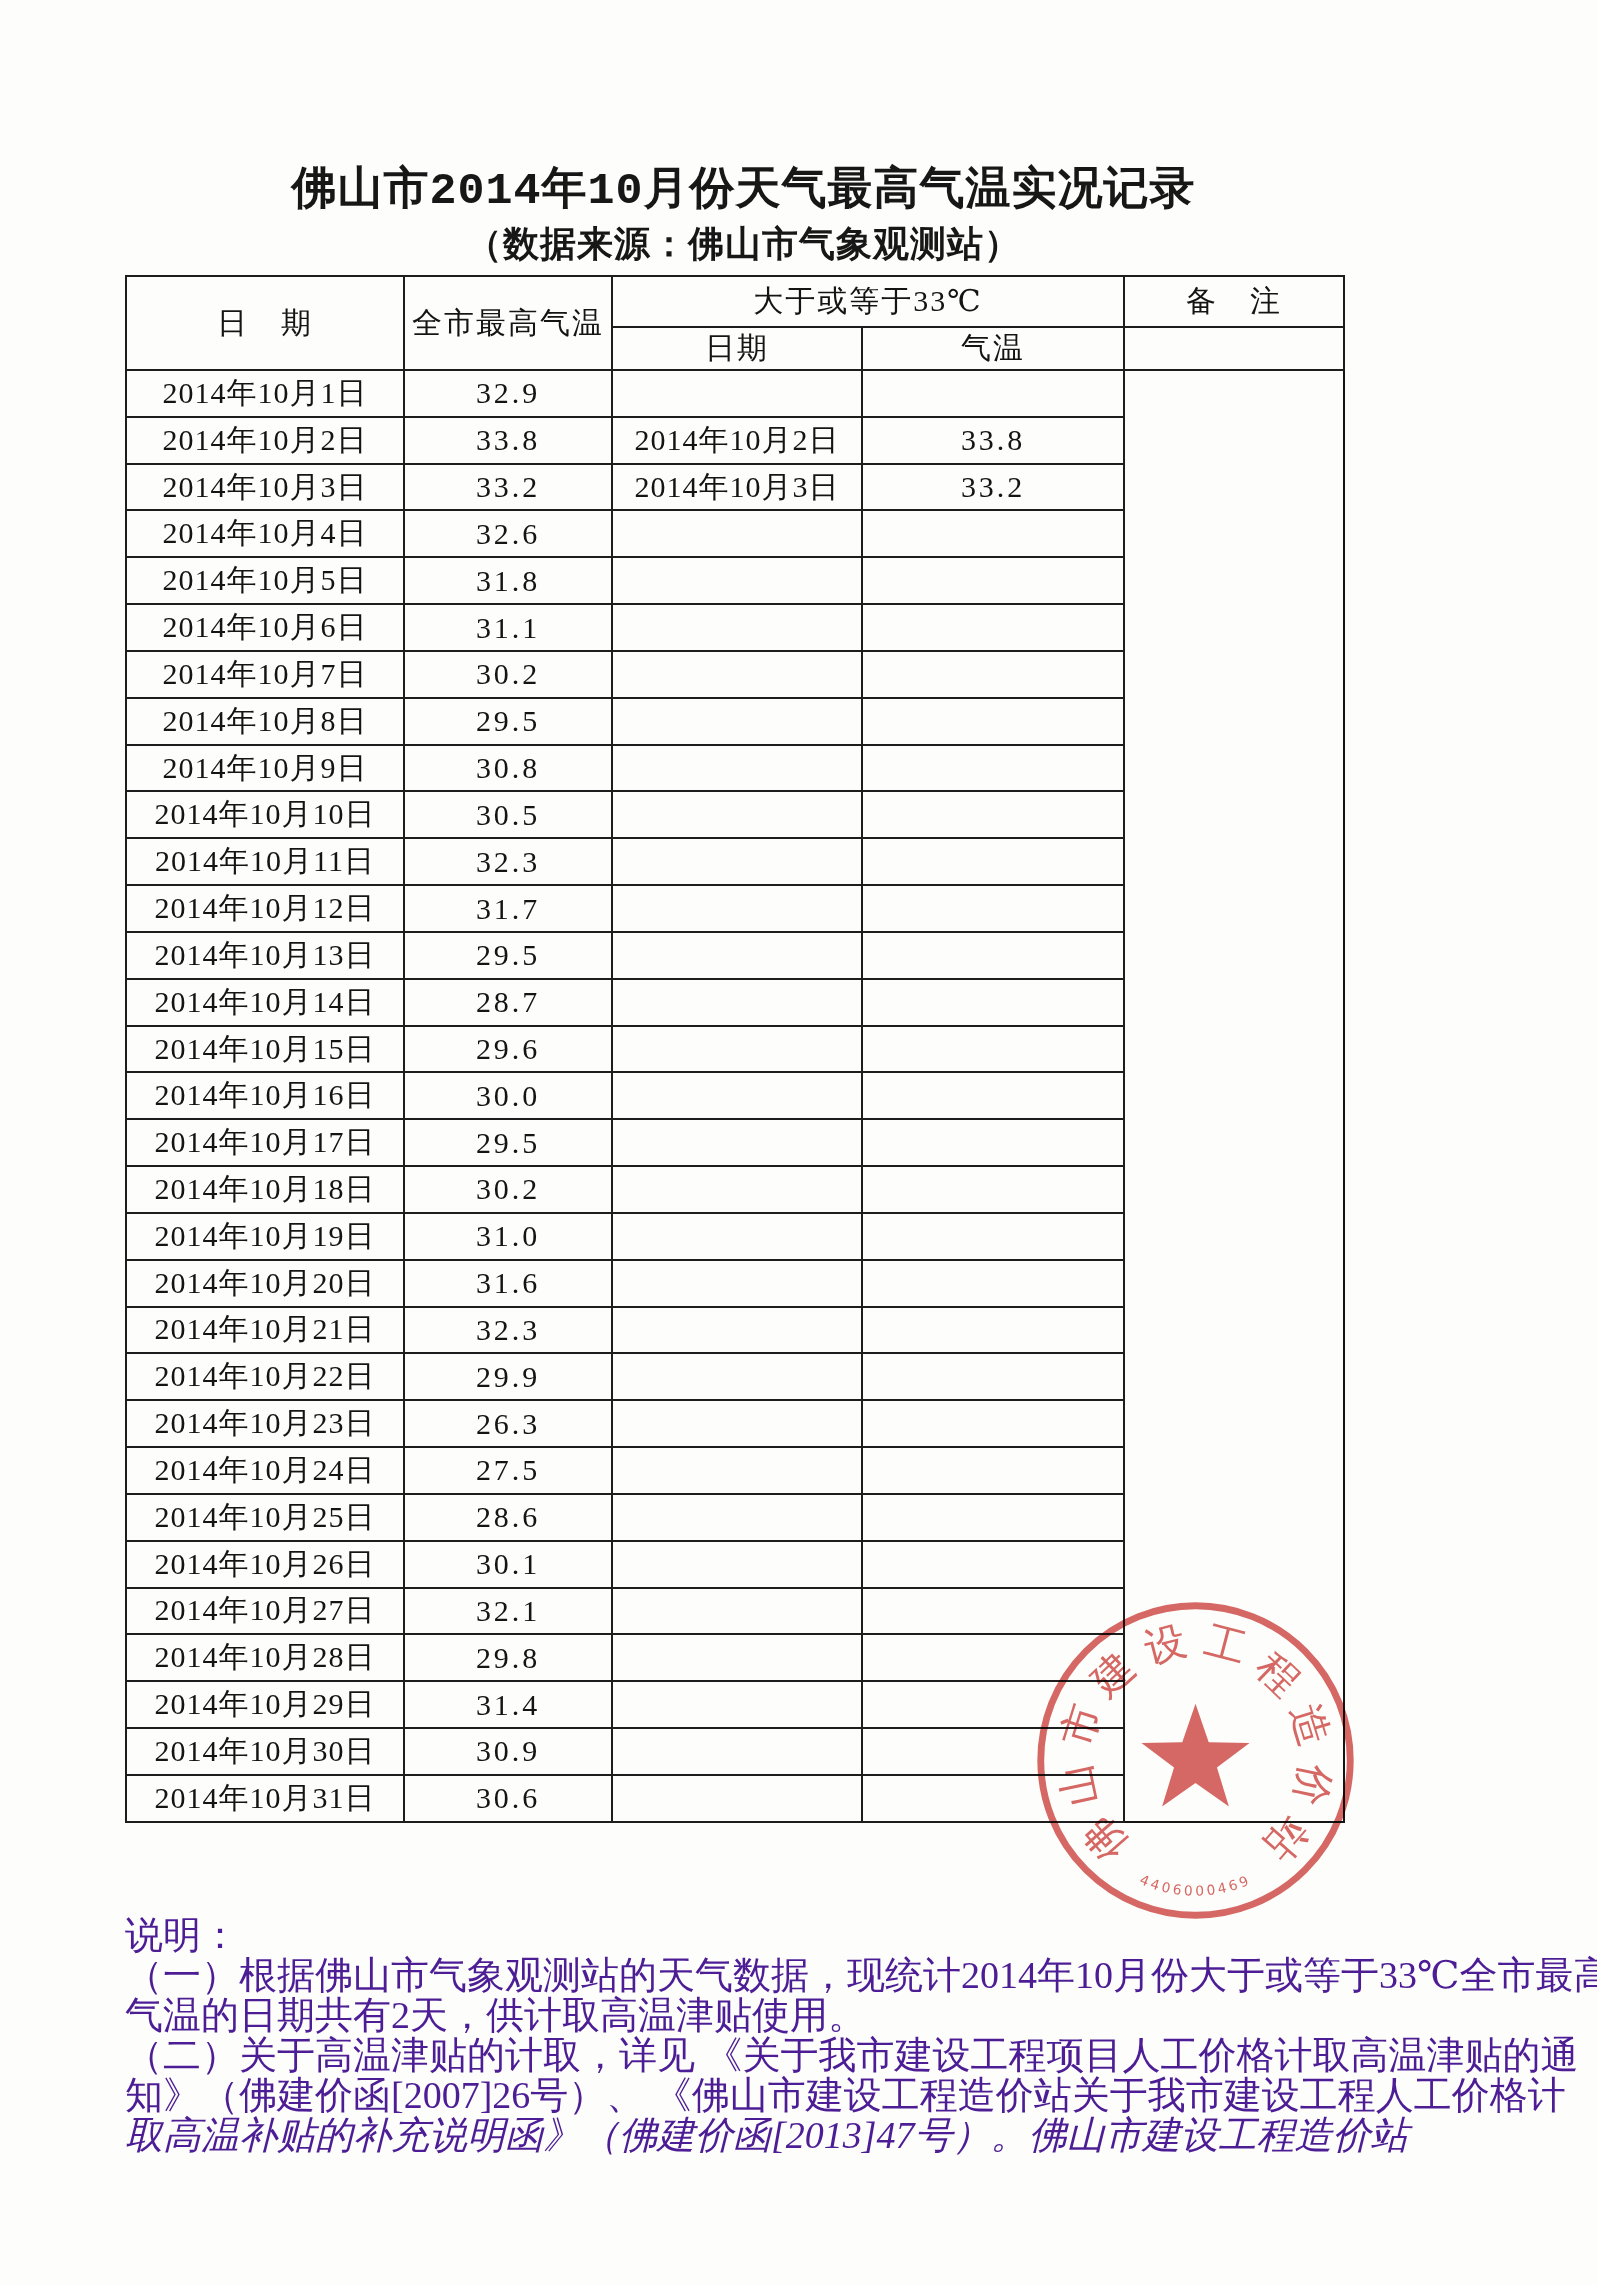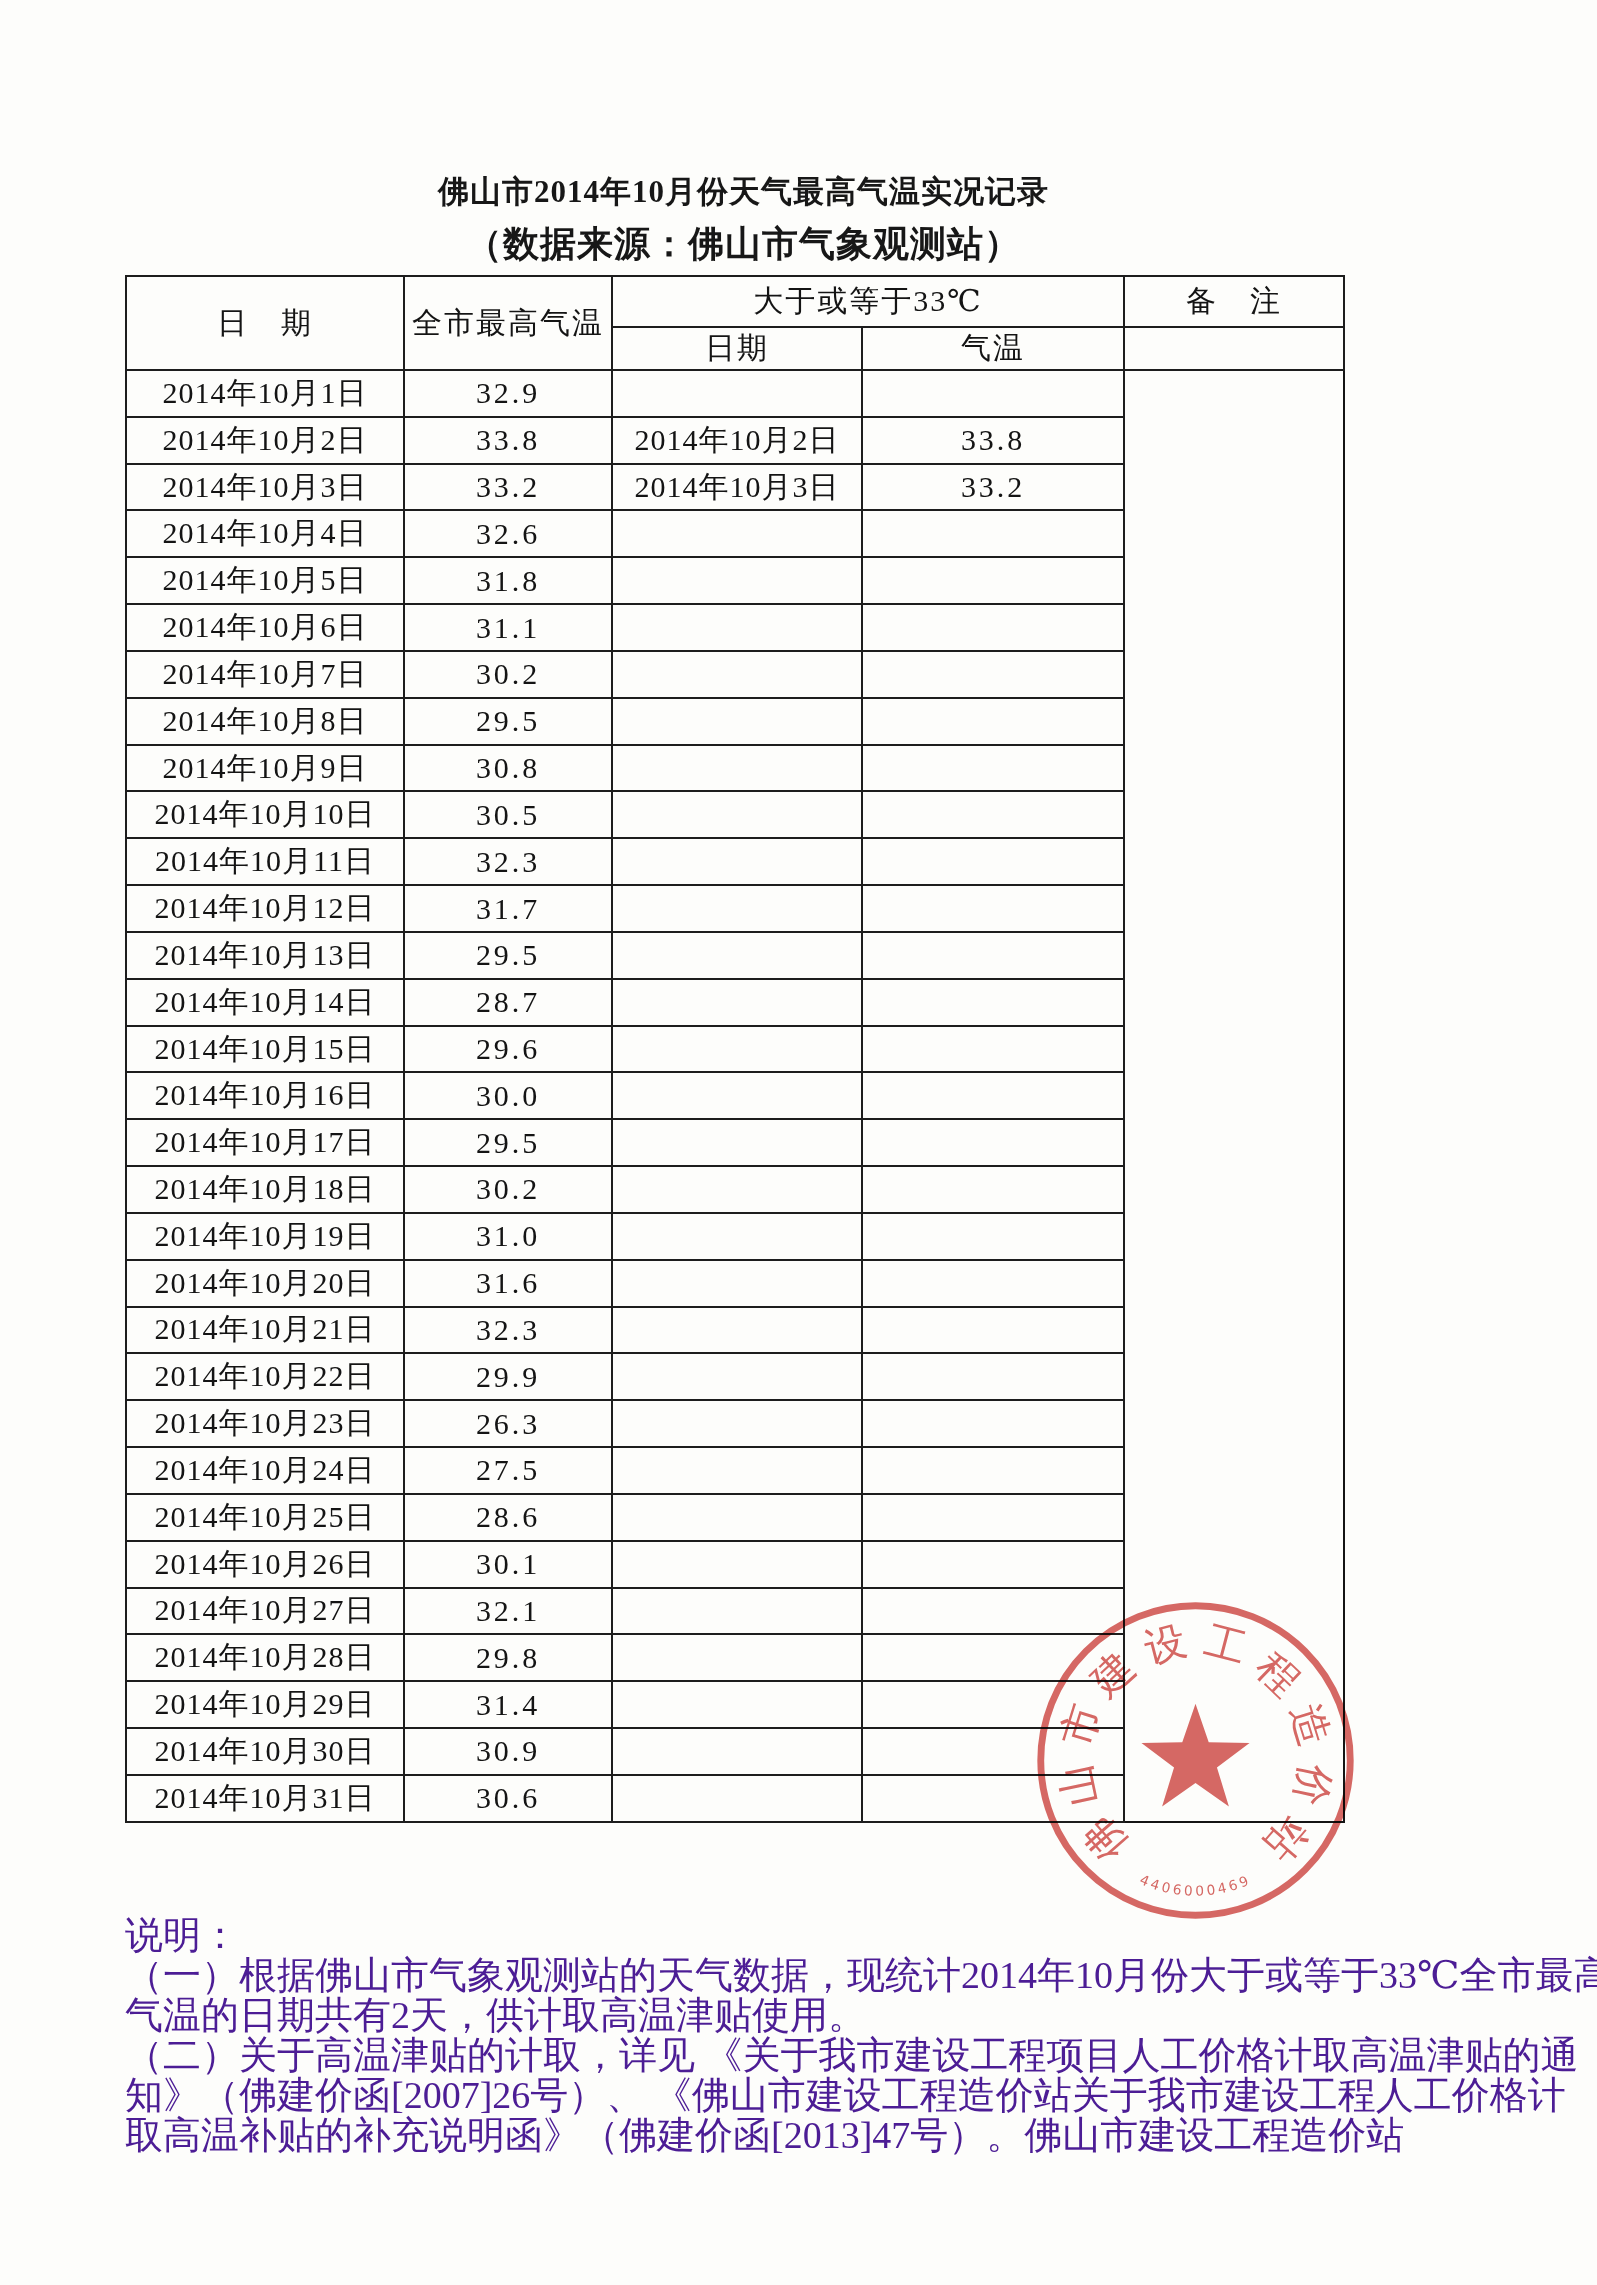--- a/index.html
+++ b/index.html
@@ -5,21 +5,21 @@
   html,body{margin:0;padding:0;}
   body{
     width:1598px;height:2286px;position:relative;overflow:hidden;
     background:#fdfdfb;color:#171717;
     font-family:"Liberation Serif","DejaVu Serif",serif;
   }
   .title-block{
     position:absolute;left:125px;top:165px;width:1237px;
     text-align:center;font-weight:bold;
   }
-  .title{font-size:31px;line-height:53px;letter-spacing:1px;}
+  .title{font-size:45px;line-height:53px;letter-spacing:1px;font-family:Liberation Mono, monospace;}
   .subtitle{font-size:36px;line-height:49px;margin-top:2px;letter-spacing:1px;}
 
   table.wtable{
     position:absolute;left:125px;top:275px;width:1217px;height:1548px;
     border-collapse:collapse;table-layout:fixed;
     border:2.9px solid #141414;
     padding-left:8px;
   }
   .wtable th,.wtable td{
     border:2px solid #1d1d1d;padding:0;margin:0;
@@ -30,21 +30,21 @@
   tr.hrow2{height:36px;}
   .hcell{font-size:31px;letter-spacing:2px;}
   .c-temp{letter-spacing:2.9px;}
   .c-date{letter-spacing:1px;}
 
   .notes{
     position:absolute;left:125px;top:1915px;width:1237px;
     font-size:38px;line-height:40px;color:#4c1d95;
   }
   .note-line{white-space:nowrap;}
-  .sign-line{display:flex;justify-content:space-between;}
+  .sign-line{display:flex;justify-content:space-between;font-style:italic;}
 
   .stamp{
     position:absolute;left:1029px;top:1594px;width:333px;height:333px;
     mix-blend-mode:multiply;opacity:.83;pointer-events:none;
   }
 </style>
 </head>
 <body>
 
 <div class="title-block">

